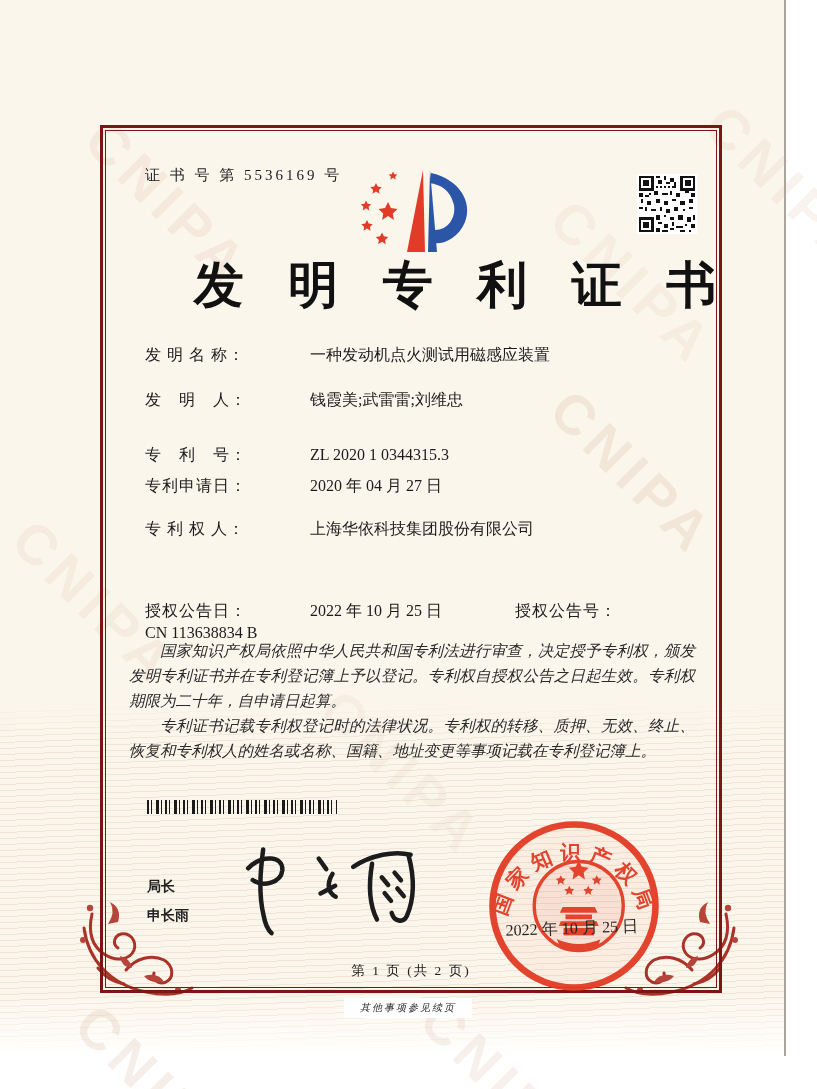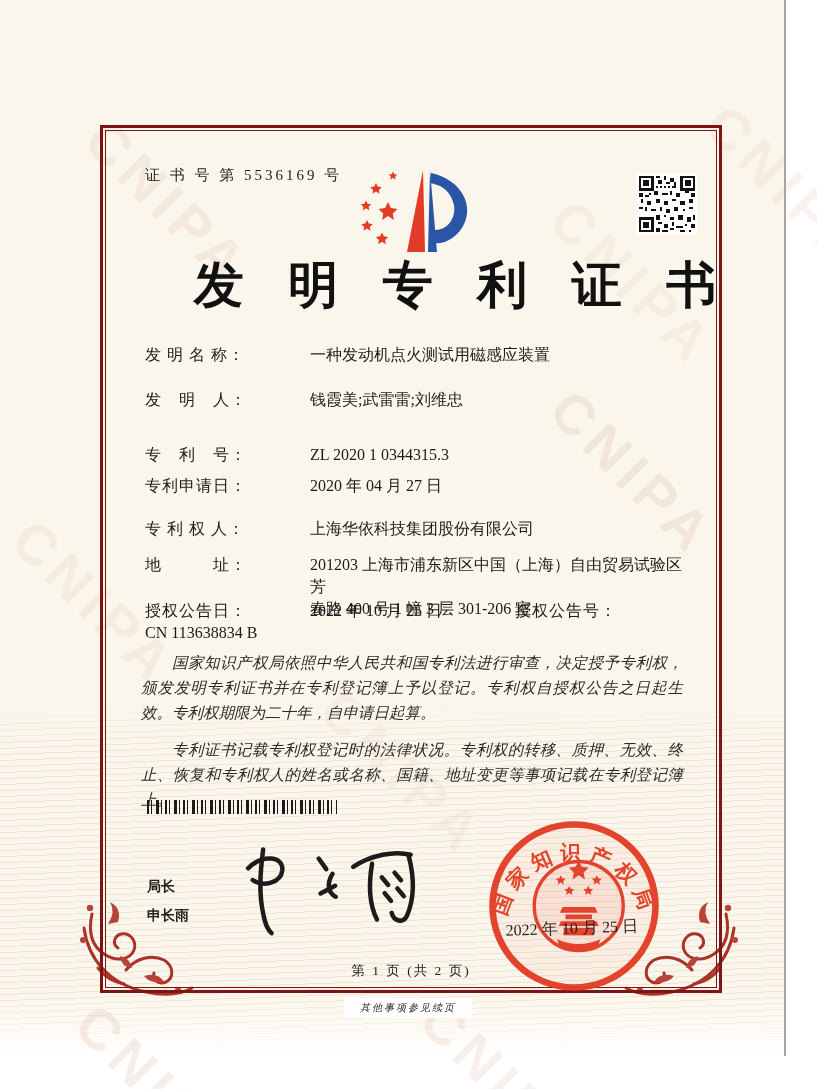--- a/index.html
+++ b/index.html
@@ -30,21 +30,21 @@
          font-size:50px;font-weight:bold;letter-spacing:16px;text-indent:16px;color:#111;margin-left:44px;}
   .row{position:absolute;left:42px;width:545px;font-size:16px;line-height:22px;color:#1c1c1c;}
   .flabel{display:inline-block;width:165px;vertical-align:top;letter-spacing:1px;}
   .fvalue{display:inline-block;vertical-align:top;max-width:375px;}
   .fvalue2{display:block;}
   .r0{top:216px}.r1{top:261px}.r2{top:316px}.r3{top:347px}.r4{top:390px}
   .r5{top:426px}.r6{top:472px}
   .grant2-label{display:inline-block;margin-left:40px;letter-spacing:1px;}
   .body-text{position:absolute;left:26px;top:510px;width:566px;font-size:15.5px;line-height:25px;
              text-align:justify;color:#2a2a2a;font-style:italic;}
-  .body-text p{margin:12px;text-indent:2em;}
+  .body-text p{margin:0;text-indent:2em;}
   .barcode{position:absolute;left:44px;top:672px;width:190px;height:14px;
            background:repeating-linear-gradient(90deg,#1a1a1a 0 2px,transparent 2px 4px,#1a1a1a 4px 5px,transparent 5px 9px,#1a1a1a 9px 12px,transparent 12px 14px,#1a1a1a 14px 15px,transparent 15px 18px);}
   .bureau{position:absolute;left:44px;top:744px;font-family:"Liberation Sans","DejaVu Sans",sans-serif;
           font-weight:bold;font-size:14px;color:#222;line-height:29px;}
   .sig{position:absolute;left:120px;top:698px;}
   .seal{position:absolute;left:381px;top:688px;opacity:.95;}
   .page-info{position:absolute;left:0;top:834px;width:100%;text-align:center;font-size:13.5px;
              letter-spacing:2px;color:#222;}
   .orn{position:absolute;width:124px;height:124px;pointer-events:none;}
   .orn-left{left:74px;top:884px;}
@@ -186,23 +186,20 @@
       </div>
       <div class="row r2">
         <span class="flabel">专　利　号：</span><span class="fvalue">ZL 2020 1 0344315.3</span>
       </div>
       <div class="row r3">
         <span class="flabel">专利申请日：</span><span class="fvalue">2020 年 04 月 27 日</span>
       </div>
       <div class="row r4">
         <span class="flabel">专 利 权 人：</span><span class="fvalue">上海华依科技集团股份有限公司</span>
       </div>
-      <div class="row r5">
-        <span class="flabel">地　　　址：</span><span class="fvalue"><span>201203 上海市浦东新区中国（上海）自由贸易试验区芳</span><span class="fvalue2">春路 400 号 1 幢 3 层 301-206 室</span></span>
-      </div>
       <div class="row r6">
         <span class="flabel">授权公告日：</span><span class="fvalue" style="width:165px">2022 年 10 月 25 日</span><span class="grant2-label">授权公告号：</span><span class="fvalue">CN 113638834 B</span>
       </div>
 
       <div class="body-text">
         <p>国家知识产权局依照中华人民共和国专利法进行审查，决定授予专利权，颁发发明专利证书并在专利登记簿上予以登记。专利权自授权公告之日起生效。专利权期限为二十年，自申请日起算。</p>
         <p>专利证书记载专利权登记时的法律状况。专利权的转移、质押、无效、终止、恢复和专利权人的姓名或名称、国籍、地址变更等事项记载在专利登记簿上。</p>
       </div>
 
       <div class="barcode"></div>

